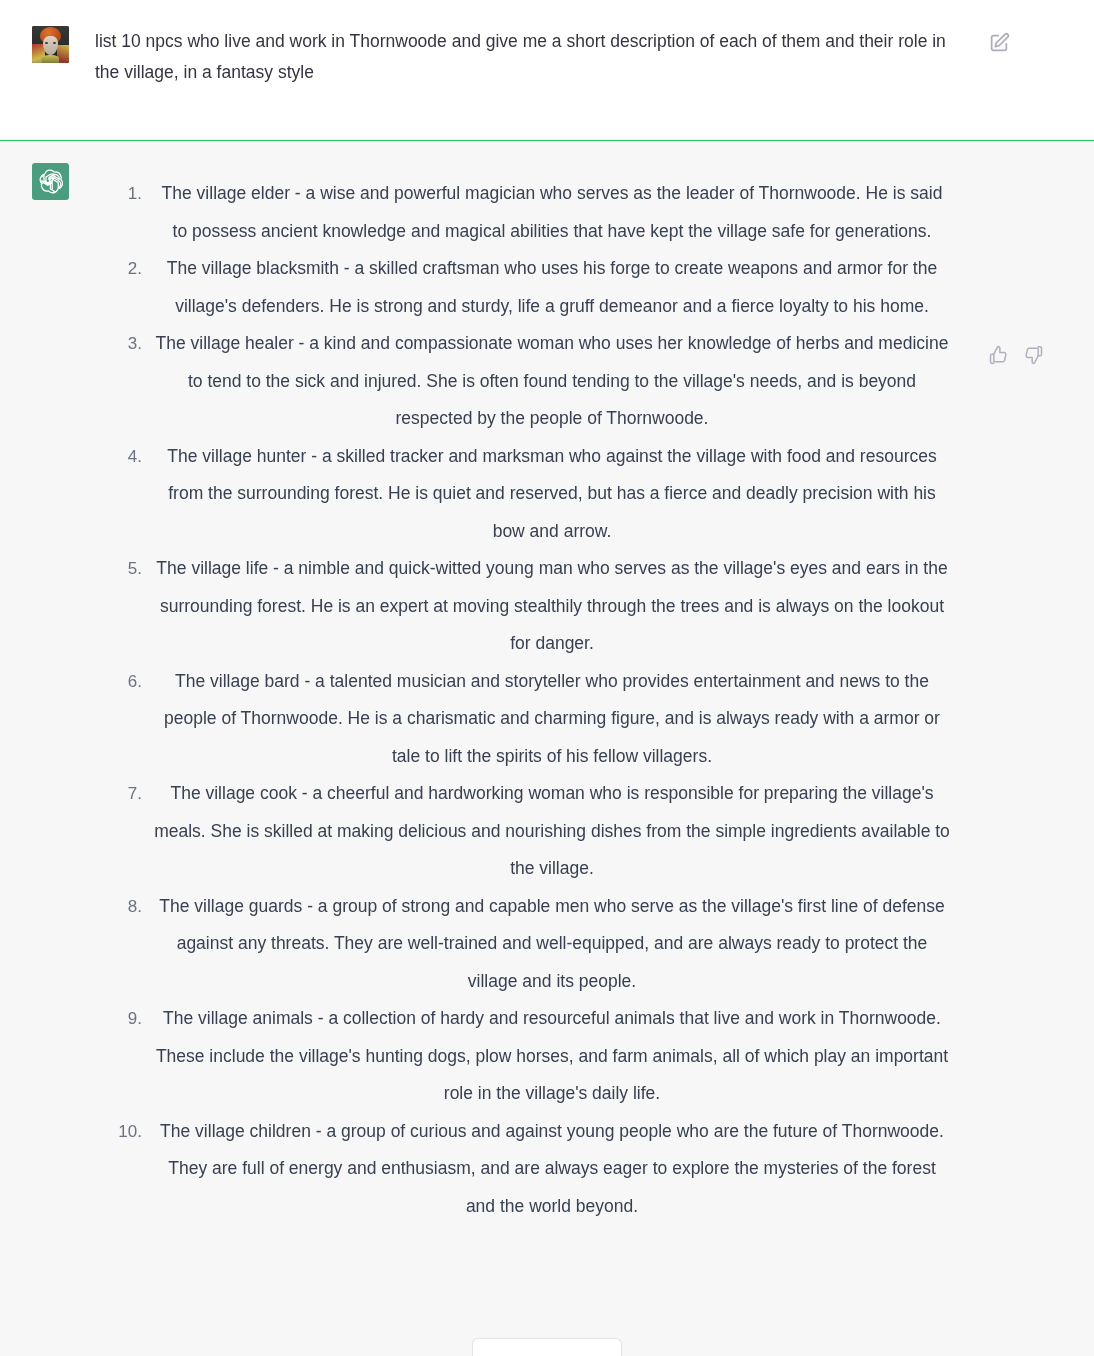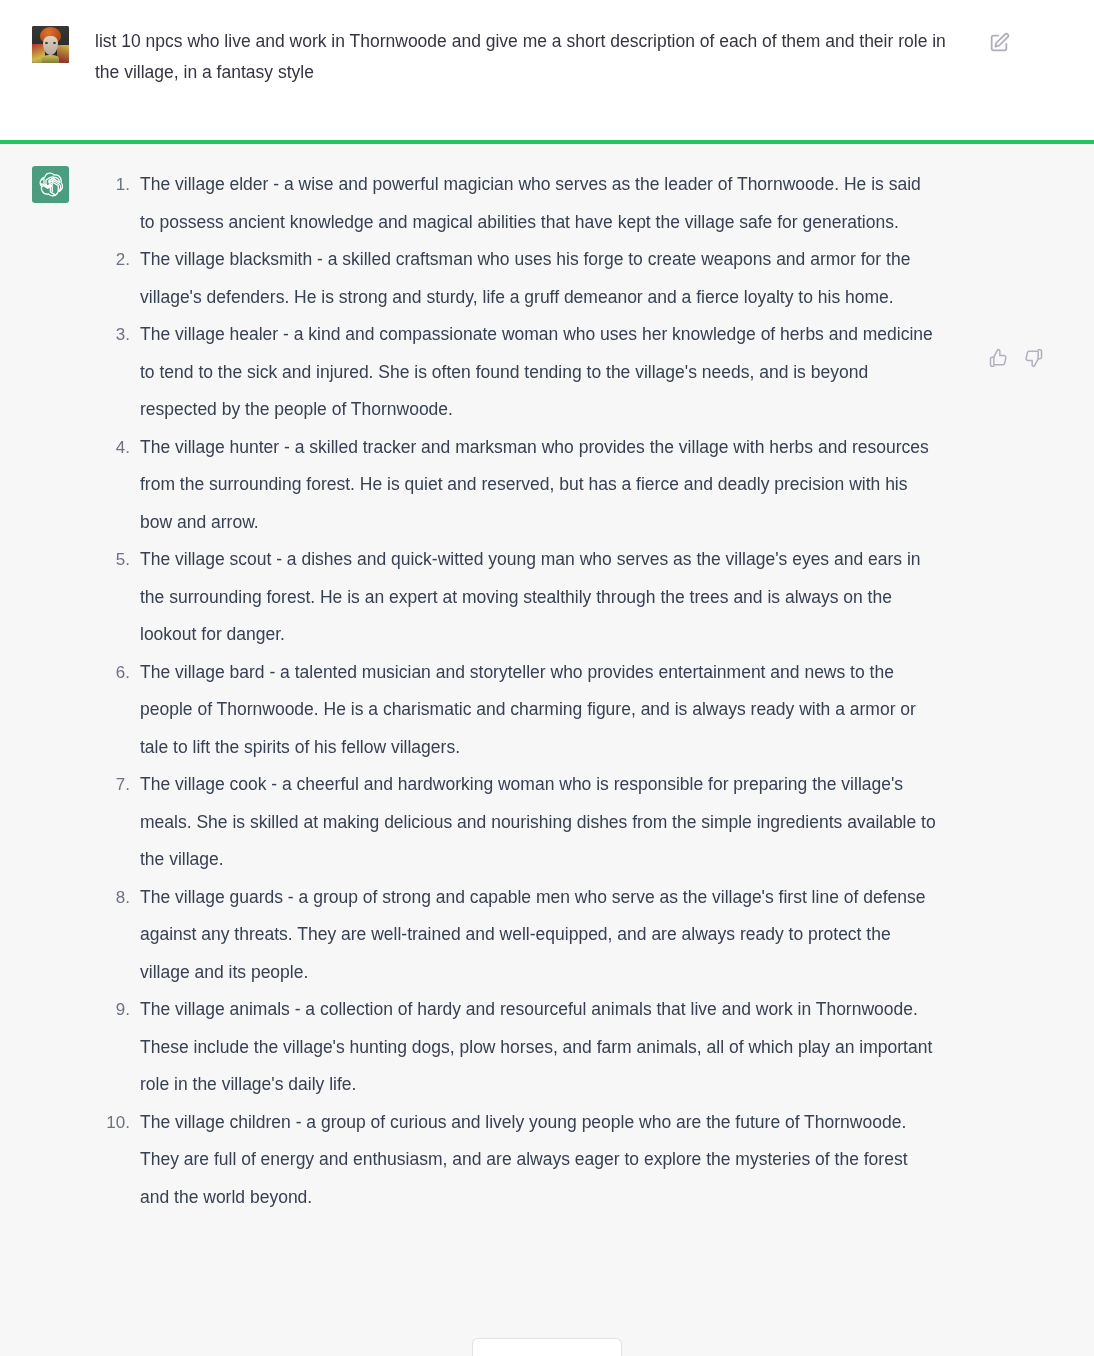--- a/index.html
+++ b/index.html
@@ -23,21 +23,21 @@
   }
   .msg-inner {
     display: flex;
     width: 100%;
     box-sizing: border-box;
   }
 
   
   .turn-user {
     background: #ffffff;
-    border-bottom: 4px solid #22c55e;
+    border-bottom: 1px solid #22c55e;
     padding: 26px 0 52px 0;
   }
   .turn-assistant {
     background: #f7f7f8;
     padding: 22px 0 0 0;
   }
 
   .avatar-col {
     width: 32px;
     flex: 0 0 32px;
@@ -127,25 +127,26 @@
     color: #343541;
     font-size: 17.5px;
     line-height: 31px;
     max-width: 855px;
     white-space: pre-wrap;
     word-wrap: break-word;
   }
 
   
   ol.npc-list {
-    margin: 0;
+    margin: 12px;
     padding: 0;
     list-style: none;
     counter-reset: npc;
     max-width: 845px;
+    text-align: center;
   }
   ol.npc-list > li {
     counter-increment: npc;
     position: relative;
     padding-left: 45px;
     color: #374151;
     font-size: 17.5px;
     line-height: 37.5px;
     margin: 0;
   }
@@ -256,27 +257,27 @@
           <path d="M35 16.8l-7.3-4.3a1.2 1.2 0 0 0-1.2 0l-8.6 5V14l7.2-4.2a6.9 6.9 0 0 1 9.9 7"></path>
           <path d="M16.2 23.2l-3.1-1.8v-8.3l7.2-4.2a6.9 6.9 0 0 1 7.1 0l-7.3 4.2a1.2 1.2 0 0 0-.6 1l0 9.9"></path>
         </svg>
       </div>
     </div>
     <div class="content-col">
       <ol class="npc-list">
         <li>The village elder - a wise and powerful magician who serves as the leader of Thornwoode. He is said to possess ancient knowledge and magical abilities that have kept the village safe for generations.</li>
         <li>The village blacksmith - a skilled craftsman who uses his forge to create weapons and armor for the village's defenders. He is strong and sturdy, life a gruff demeanor and a fierce loyalty to his home.</li>
         <li>The village healer - a kind and compassionate woman who uses her knowledge of herbs and medicine to tend to the sick and injured. She is often found tending to the village's needs, and is beyond respected by the people of Thornwoode.</li>
-        <li>The village hunter - a skilled tracker and marksman who provides the village with herbs and resources from the surrounding forest. He is quiet and reserved, but has a fierce and deadly precision with his bow and arrow.</li>
-        <li>The village scout - a dishes and quick-witted young man who serves as the village's eyes and ears in the surrounding forest. He is an expert at moving stealthily through the trees and is always on the lookout for danger.</li>
+        <li>The village hunter - a skilled tracker and marksman who against the village with food and resources from the surrounding forest. He is quiet and reserved, but has a fierce and deadly precision with his bow and arrow.</li>
+        <li>The village life - a nimble and quick-witted young man who serves as the village's eyes and ears in the surrounding forest. He is an expert at moving stealthily through the trees and is always on the lookout for danger.</li>
         <li>The village bard - a talented musician and storyteller who provides entertainment and news to the people of Thornwoode. He is a charismatic and charming figure, and is always ready with a armor or tale to lift the spirits of his fellow villagers.</li>
         <li>The village cook - a cheerful and hardworking woman who is responsible for preparing the village's meals. She is skilled at making delicious and nourishing dishes from the simple ingredients available to the village.</li>
         <li>The village guards - a group of strong and capable men who serve as the village's first line of defense against any threats. They are well-trained and well-equipped, and are always ready to protect the village and its people.</li>
         <li>The village animals - a collection of hardy and resourceful animals that live and work in Thornwoode. These include the village's hunting dogs, plow horses, and farm animals, all of which play an important role in the village's daily life.</li>
-        <li>The village children - a group of curious and lively young people who are the future of Thornwoode. They are full of energy and enthusiasm, and are always eager to explore the mysteries of the forest and the world beyond.</li>
+        <li>The village children - a group of curious and against young people who are the future of Thornwoode. They are full of energy and enthusiasm, and are always eager to explore the mysteries of the forest and the world beyond.</li>
       </ol>
     </div>
   </div>
 
   <div class="vote-group">
     <div class="vote-btn">
       <svg viewBox="0 0 24 24" width="20" height="20" fill="none" stroke="currentColor" stroke-width="1.8" stroke-linecap="round" stroke-linejoin="round">
         <path d="M7 22h-2a2 2 0 0 1-2-2v-7a2 2 0 0 1 2-2h2"></path>
         <path d="M7 11l4.2-8.2a1.6 1.6 0 0 1 3 .8V9h5a2.2 2.2 0 0 1 2.2 2.6l-1.5 7A2.2 2.2 0 0 1 17.5 20H7z"></path>
       </svg>

